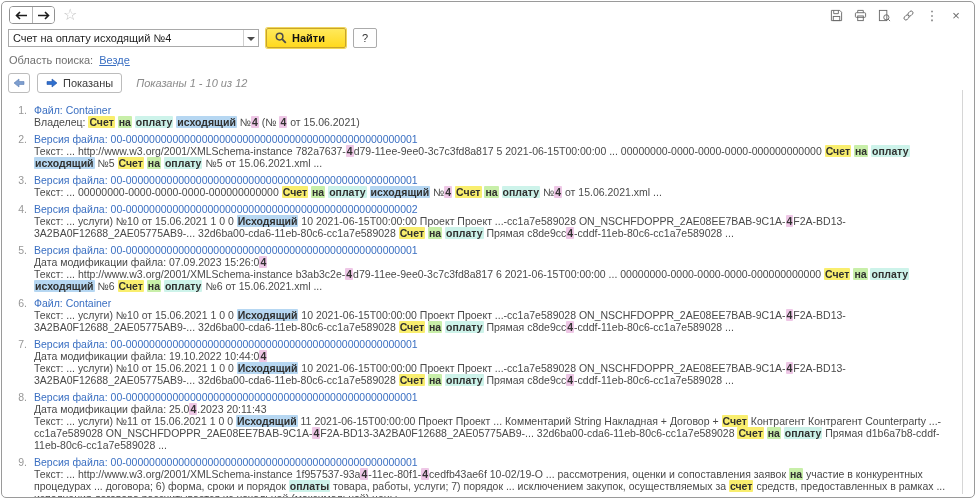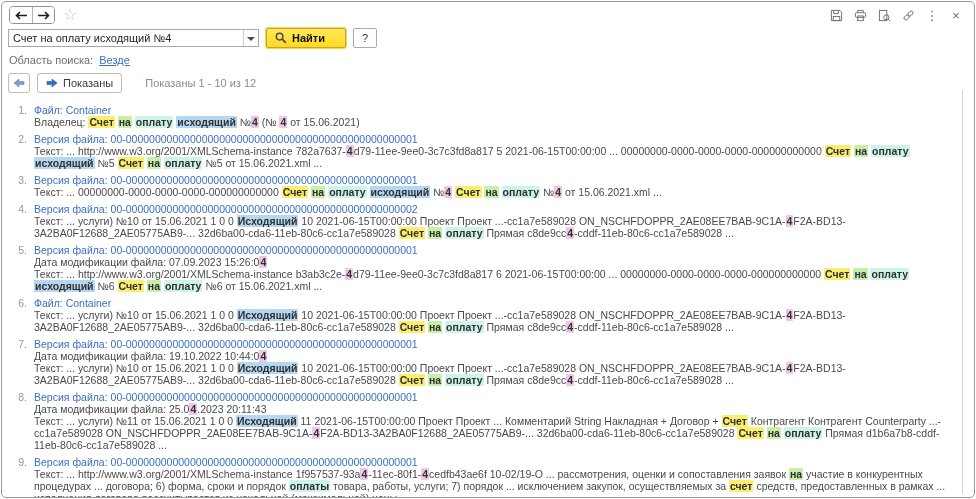--- a/index.html
+++ b/index.html
@@ -34,21 +34,21 @@
 
   
   .scope-row { padding:3px 8px 2px 7px; font-size:11px; color:#6f6f6f; }
   .scope-link { color:var(--link); text-decoration:underline; cursor:pointer; margin-left:3px; }
 
   
   .pager-row { display:flex; align-items:center; gap:7px; padding:5px 8px 4px 6px; }
   .pager-btn { display:flex; align-items:center; gap:5px; height:20px; border:1px solid #bcbcbc; border-radius:3px;
                background:#fff; padding:0 8px; font-size:11px; color:#3a3a3a; font-family:inherit; cursor:pointer; }
   .pager-btn.icon-only { padding:0 4px; }
-  .pager-status { color:#8b8b8b; font-size:11px; margin-left:16px; }
+  .pager-status { color:#8b8b8b; font-size:11px; margin-left:7px;font-style:italic; }
 
   
   .results { margin-top:7px; padding:0 18px 0 6px; }
   .result { display:flex; margin-bottom:5px; }
   .result-num { width:26px; min-width:26px; text-align:right; padding-right:7px; color:#979797;
                 font-size:10.5px; line-height:12px; }
   .result-body { flex:1; font-size:10.5px; line-height:12px; color:#4a4a4a; word-break:break-word; }
   .result-title { color:var(--link); cursor:pointer; text-decoration:none;text-align:center; }
   .hl { font-weight:bold; color:#30302f; padding:0 1px; border-radius:1px; }
   .hl-yellow { background:var(--hl-yellow); }

